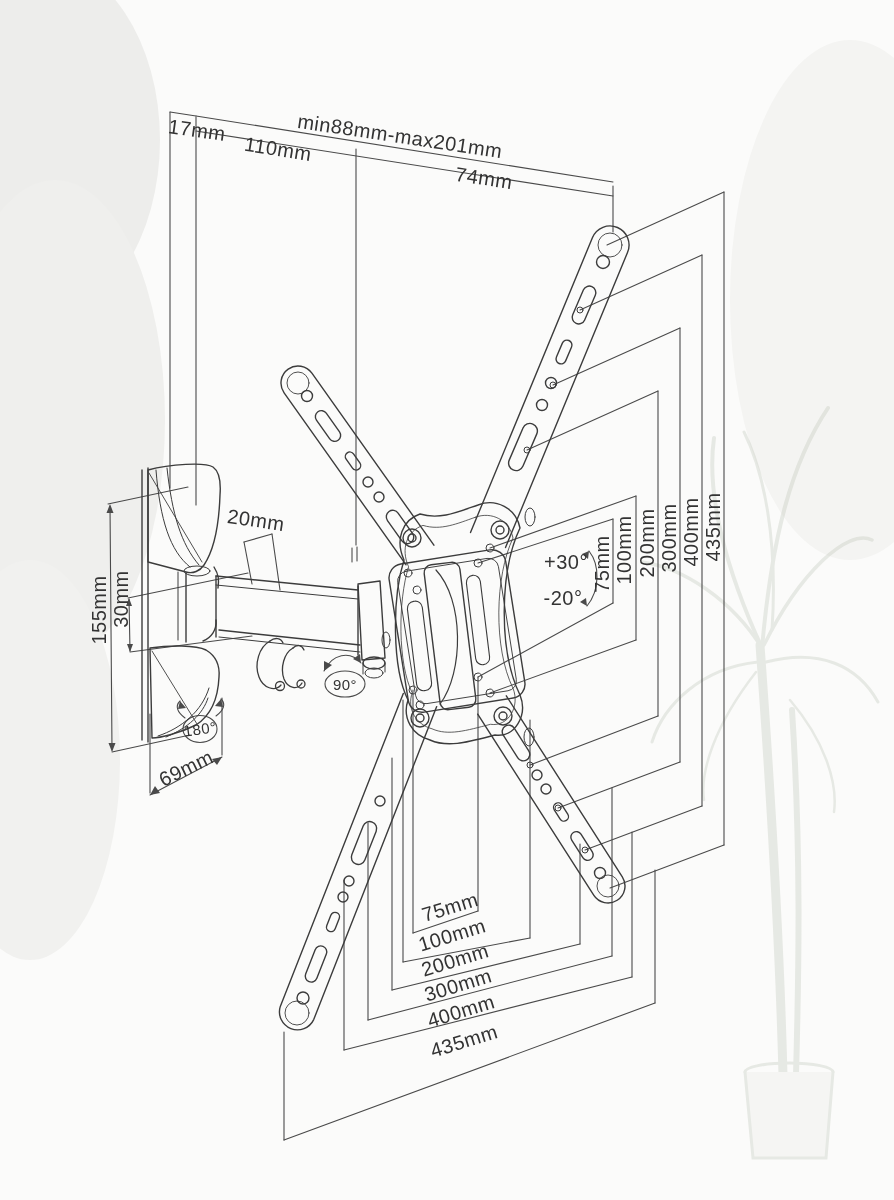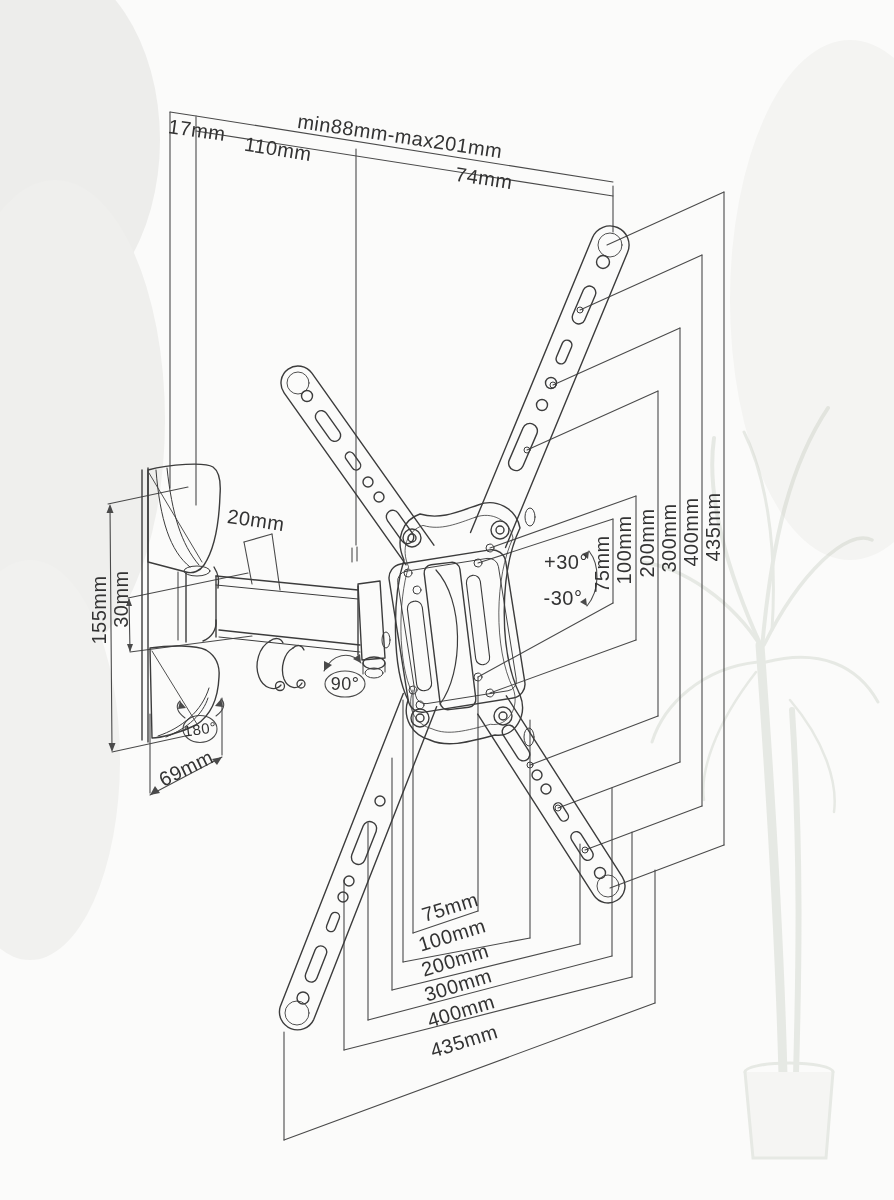--- a/index.html
+++ b/index.html
@@ -300,23 +300,23 @@
 <div id="labels-layer">
       <div class="dim-label" style="left: 197px; top: 130px; font-size: 20px; --r: 8deg;">17mm</div>
       <div class="dim-label" style="left: 400px; top: 136px; font-size: 20px; --r: 8.5deg;">min88mm-max201mm</div>
       <div class="dim-label" style="left: 278px; top: 149px; font-size: 20px; --r: 9deg;">110mm</div>
       <div class="dim-label" style="left: 484px; top: 178px; font-size: 20px; --r: 8.5deg;">74mm</div>
       <div class="dim-label" style="left: 99px; top: 610px; font-size: 20px; --r: -90deg;">155mm</div>
       <div class="dim-label" style="left: 121px; top: 599px; font-size: 20px; --r: -90deg;">30mm</div>
       <div class="dim-label" style="left: 256px; top: 520px; font-size: 20px; --r: 8.5deg;">20mm</div>
       <div class="dim-label" style="left: 186px; top: 768px; font-size: 20px; --r: -26deg;">69mm</div>
       <div class="dim-label" style="left: 200px; top: 729px; font-size: 15px; --r: -8deg;">180°</div>
-      <div class="dim-label" style="left: 345px; top: 684px; font-size: 18px; --r: 0deg;">90°</div>
+      <div class="dim-label" style="left: 345px; top: 684px; font-size: 15px; --r: 0deg;">90°</div>
       <div class="dim-label" style="left: 566px; top: 562px; font-size: 20px; --r: 0deg;">+30°</div>
-      <div class="dim-label" style="left: 563px; top: 598px; font-size: 20px; --r: 0deg;">-30°</div>
+      <div class="dim-label" style="left: 563px; top: 598px; font-size: 20px; --r: 0deg;">-20°</div>
       <div class="dim-label" style="left: 602px; top: 564px; font-size: 20px; --r: -90deg;">75mm</div>
       <div class="dim-label" style="left: 624px; top: 550px; font-size: 20px; --r: -90deg;">100mm</div>
       <div class="dim-label" style="left: 647px; top: 543px; font-size: 20px; --r: -90deg;">200mm</div>
       <div class="dim-label" style="left: 669px; top: 538px; font-size: 20px; --r: -90deg;">300mm</div>
       <div class="dim-label" style="left: 691px; top: 532px; font-size: 20px; --r: -90deg;">400mm</div>
       <div class="dim-label" style="left: 713px; top: 527px; font-size: 20px; --r: -90deg;">435mm</div>
       <div class="dim-label" style="left: 450px; top: 907px; font-size: 20px; --r: -17deg;">75mm</div>
       <div class="dim-label" style="left: 452px; top: 935px; font-size: 20px; --r: -17deg;">100mm</div>
       <div class="dim-label" style="left: 455px; top: 960px; font-size: 20px; --r: -17deg;">200mm</div>
       <div class="dim-label" style="left: 458px; top: 985px; font-size: 20px; --r: -17deg;">300mm</div>

